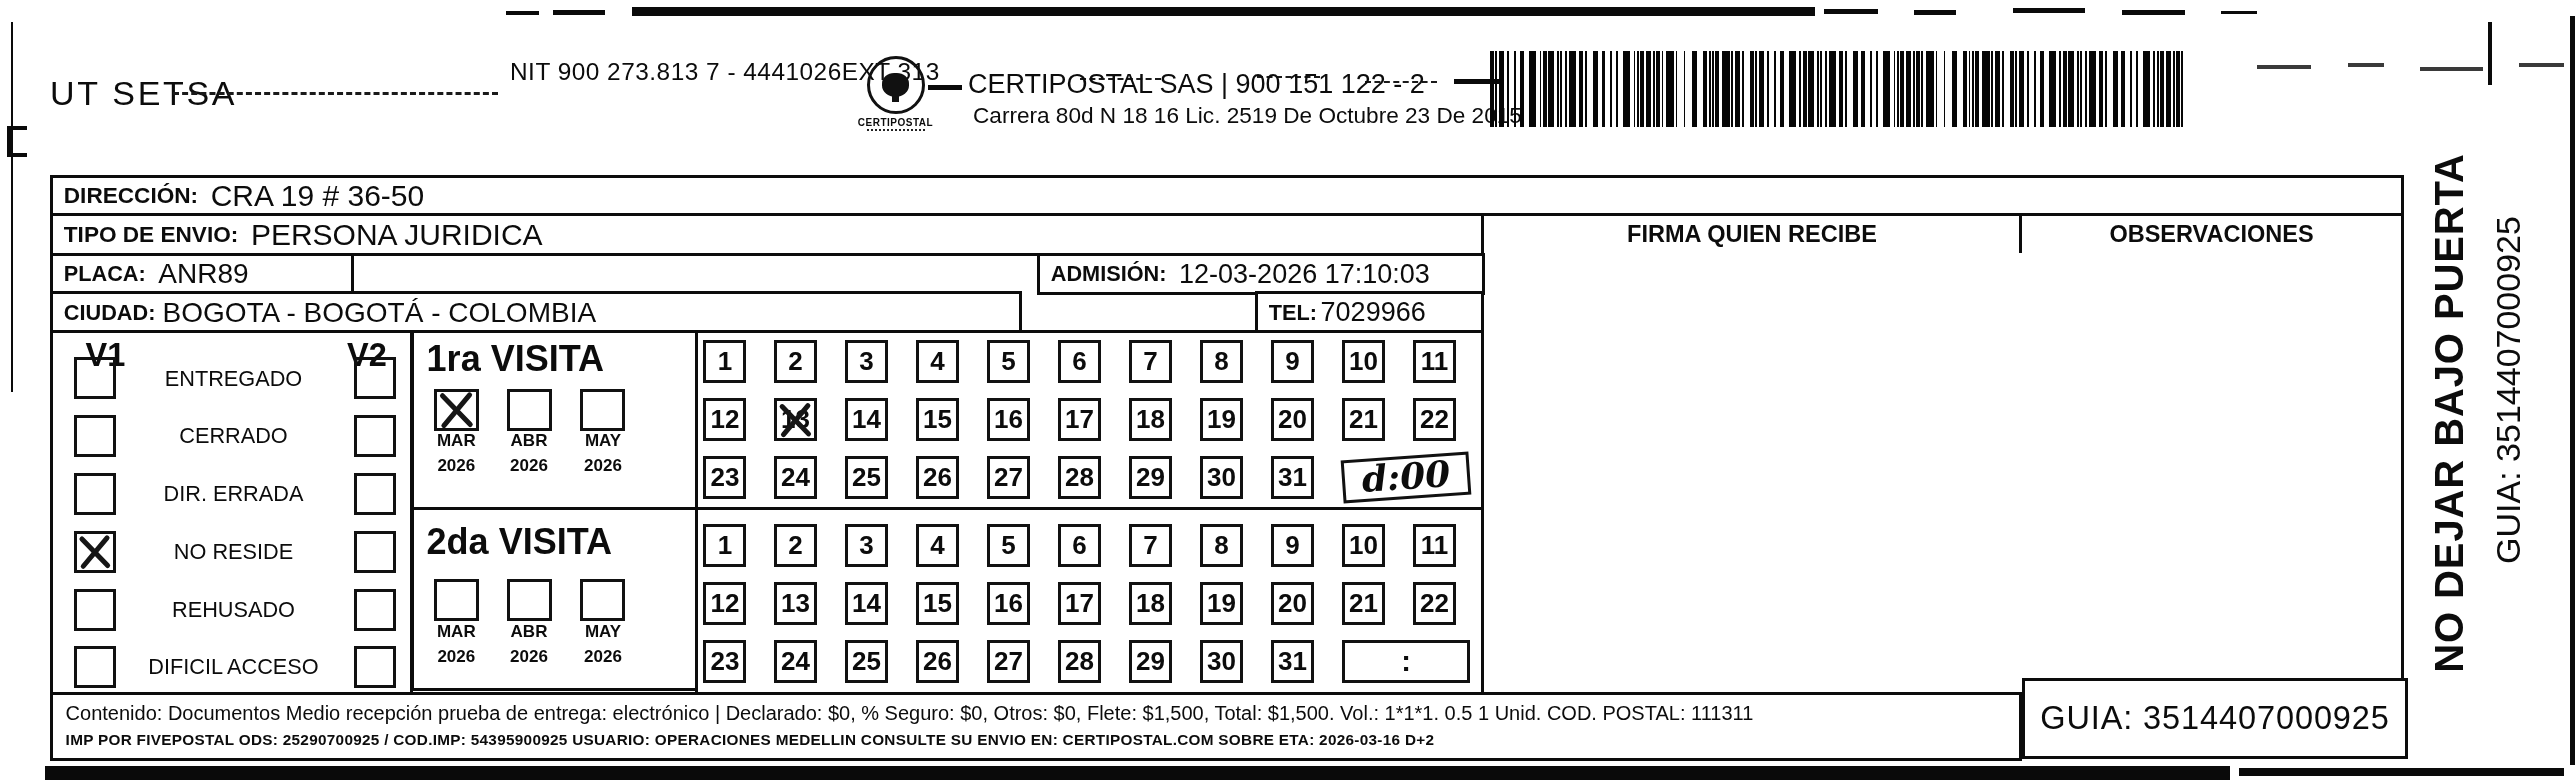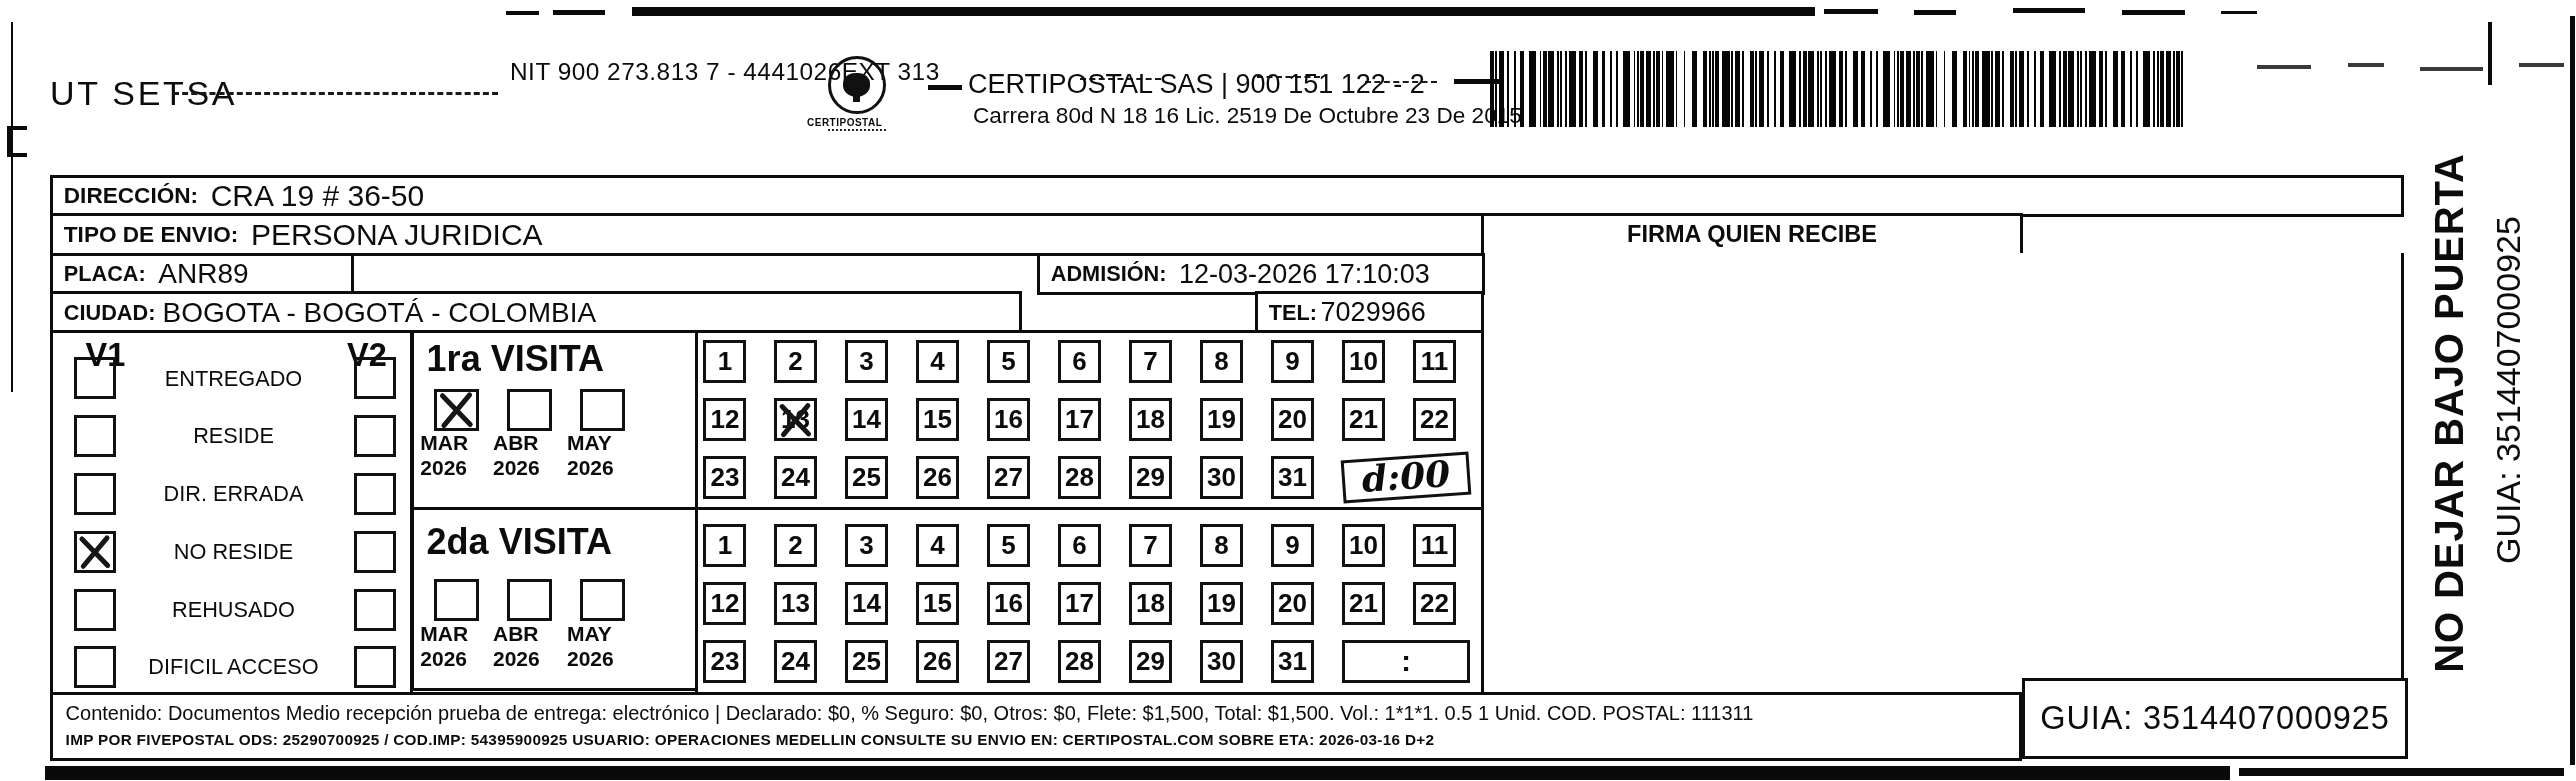--- a/index.html
+++ b/index.html
@@ -9,21 +9,21 @@
   .art.gray{background:#3a3a3a;}
   .dashline{position:absolute;border-top:3.6px dashed #1a1a1a;height:0;}
   .dashline.thin{border-top-width:2.7px;}
 
   
   .company{position:absolute;left:50px;top:74px;font-size:34px;letter-spacing:2.7px;}
   .nit{position:absolute;left:510px;top:58px;font-size:24.4px;letter-spacing:0.5px;}
   .addr{position:absolute;left:510px;top:90px;font-size:24.4px;letter-spacing:0.5px;}
   .carrier1{position:absolute;left:968px;top:69px;font-size:27px;}
   .carrier2{position:absolute;left:973px;top:103px;font-size:22.6px;}
-  .logo{position:absolute;left:807px;top:56px;width:99px;}
+  .logo{position:absolute;left:846px;top:56px;width:99px;text-align:center;}
   .logo-ring{width:52px;height:52px;border:3.6px solid #111;border-radius:50%;margin:0 auto;
              display:flex;align-items:center;justify-content:center;}
   .logo-blob{width:27px;height:23.5px;background:#111;border-radius:45% 45% 50% 50%;position:relative;}
   .logo-blob::after{content:"";position:absolute;left:10px;top:20px;width:7.2px;height:9px;background:#111;}
   .logo-text{font-size:10px;font-weight:700;letter-spacing:0.5px;margin-top:2.7px;}
   .logo-sub{width:58px;border-top:2.7px dotted #222;margin:1.8px auto 0;}
   .barcode{position:absolute;left:1490px;top:51px;width:722px;height:76px;display:flex;align-items:stretch;}
   .barcode span{background:#060606;height:100%;flex:none;}
 
   
@@ -37,21 +37,21 @@
   .hdr{display:flex;align-items:center;justify-content:center;font-weight:700;font-size:23.5px;}
 
   
   .vh{position:absolute;font-size:32.5px;font-weight:700;top:3.6px;}
   .cbox{position:absolute;width:42px;height:42px;border:3.6px solid #111;box-sizing:border-box;}
   .slabel{position:absolute;left:63px;width:235px;text-align:center;font-size:21.7px;font-weight:400;}
 
   
   .vtitle{position:absolute;left:12.6px;top:5.4px;font-size:36px;font-weight:700;}
   .mbox{width:45px;height:42px;}
-  .mlabel,.ylabel{position:absolute;width:72px;text-align:left;font-weight:700;font-size:21px;}
+  .mlabel,.ylabel{position:absolute;width:72px;text-align:center;font-weight:700;font-size:17px;}
   .visit1 .mbox{top:56px;} .visit1 .mlabel{top:98px;} .visit1 .ylabel{top:123px;}
   .visit2 .vtitle{top:10.8px;}
   .visit2 .mbox{top:69px;} .visit2 .mlabel{top:112px;} .visit2 .ylabel{top:137px;}
 
   
   .dcell{position:absolute;width:43px;height:43px;border:3.6px solid #111;box-sizing:border-box;
          text-align:center;line-height:37px;font-size:26px;font-weight:700;}
   .tcell{position:absolute;width:128px;height:43px;border:3.6px solid #111;box-sizing:border-box;
          text-align:center;line-height:36px;font-size:29px;font-weight:700;}
   .tcell.hand{font-family:"DejaVu Serif",serif;font-style:italic;font-weight:700;font-size:36px;
@@ -236,20 +236,23 @@
     <span class="lbl">DIRECCIÓN:</span>
     <span class="val">CRA 19 # 36-50</span>
   </div>
   <div class="box row" style="left:50px;top:213px;width:1435px;height:43px;">
     <span class="lbl">TIPO DE ENVIO:</span>
     <span class="val">PERSONA JURIDICA</span>
   </div>
   <div class="box hdr" style="left:1481px;top:213px;width:542px;height:43px;">
     <span>FIRMA QUIEN RECIBE</span>
   </div>
+  <div class="box hdr" style="left:2019px;top:213px;width:385px;height:43px;">
+    <span>OBSERVACIONES</span>
+  </div>
   <div class="box" style="left:1481px;top:253px;width:923px;height:439px;border-top:none;border-bottom:none;"></div>
 
   <div class="box row sm" style="left:50px;top:253px;width:304px;height:42px;">
     <span class="lbl">PLACA:</span>
     <span class="val">ANR89</span>
   </div>
   <div class="box row sm" style="left:1037px;top:253px;width:448px;height:42px;">
     <span class="lbl">ADMISIÓN:</span>
     <span class="val" style="font-size:27px;">12-03-2026 17:10:03</span>
   </div>
@@ -264,21 +267,21 @@
   </div>
 
   <div class="box" style="left:50px;top:330px;width:363px;height:365px;">
     <div class="vh" style="left:32.5px;">V1</div>
     <div class="vh" style="left:294px;">V2</div>
     <div style="position:absolute;inset:0;">
         <div class="cbox" style="left: 21px; top: 24.4px;"></div>
         <div class="slabel" style="top: 32.5px;">ENTREGADO</div>
         <div class="cbox" style="left: 301px; top: 24.4px;"></div>
         <div class="cbox" style="left: 21px; top: 82px;"></div>
-        <div class="slabel" style="top: 90px;">RESIDE</div>
+        <div class="slabel" style="top: 90px;">CERRADO</div>
         <div class="cbox" style="left: 301px; top: 82px;"></div>
         <div class="cbox" style="left: 21px; top: 140px;"></div>
         <div class="slabel" style="top: 148px;">DIR. ERRADA</div>
         <div class="cbox" style="left: 301px; top: 140px;"></div>
         <div class="cbox hx" style="left: 21px; top: 198px;"></div>
         <div class="slabel" style="top: 206px;">NO RESIDE</div>
         <div class="cbox" style="left: 301px; top: 198px;"></div>
         <div class="cbox" style="left: 21px; top: 256px;"></div>
         <div class="slabel" style="top: 264px;">REHUSADO</div>
         <div class="cbox" style="left: 301px; top: 256px;"></div>

